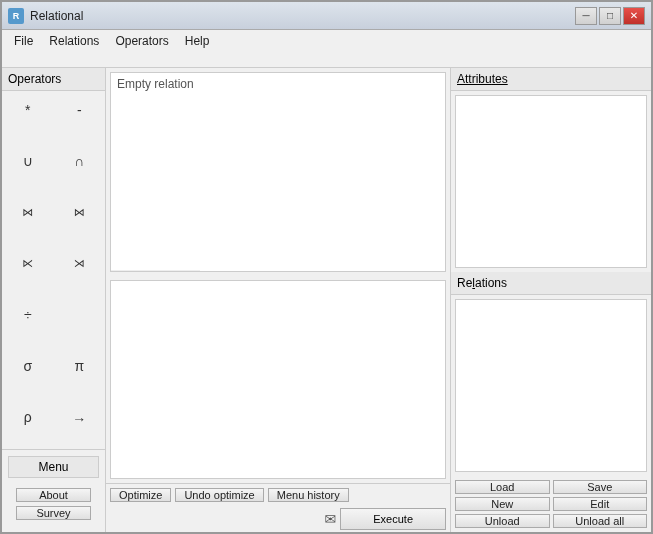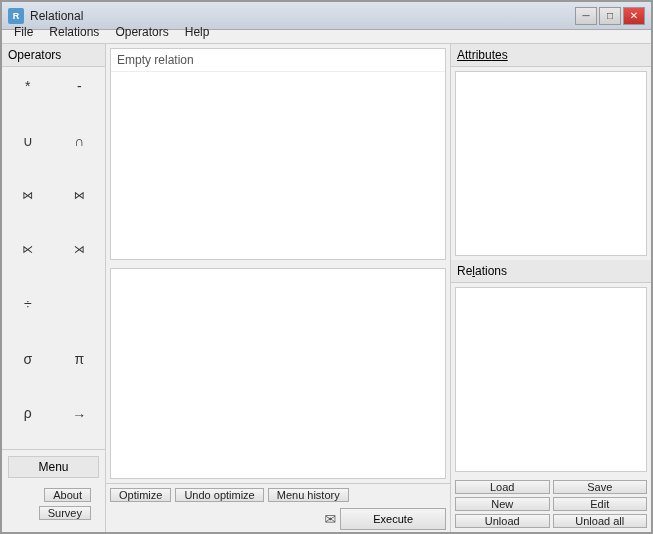--- a/index.html
+++ b/index.html
@@ -68,22 +68,21 @@
     }
     .title-btn.close-btn {
       background: linear-gradient(to bottom, #e8504a, #c0302a);
       color: white;
     }
     .menu-bar {
       background: #f0f0f0;
       display: flex;
       padding: 2px 4px;
       border-bottom: 1px solid #ccc;
-      height: 14px;
-      align-items: flex-end;
+      height: 38px;
     }
     .menu-item {
       padding: 2px 8px;
       cursor: pointer;
       font-size: 12px;
       color: #222;
     }
     .content-area {
       display: flex;
       flex: 1;
@@ -130,35 +129,34 @@
       padding: 3px 6px;
       font-size: 12px;
       text-align: center;
       margin-bottom: 6px;
     }
     .left-buttons {
       display: flex;
       flex-direction: column;
       gap: 4px;
       padding: 4px 8px 6px 8px;
-      align-items: flex-end;
     }
     .middle-panel {
       flex: 1;
       display: flex;
       flex-direction: column;
       border-right: 1px solid #ccc;
     }
     .relation-display {
       flex: 1;
       background: white;
       border: 1px solid #ccc;
       margin: 4px;
       display: flex;
-      flex-direction: column;
+      flex-direction: row;
     }
     .relation-header {
       padding: 4px 6px;
       color: #555;
       font-size: 12px;
       border-bottom: 1px solid #eee;
     }
     .relation-content {
       flex: 1;
     }

